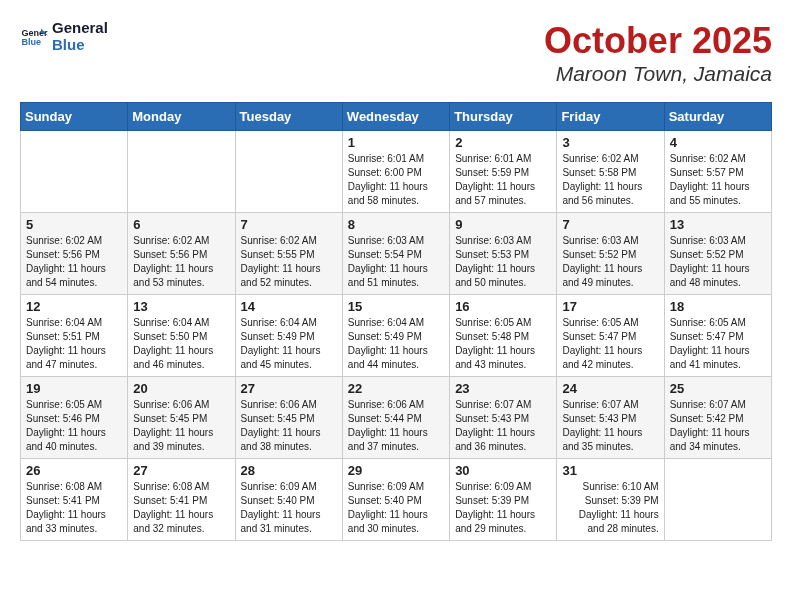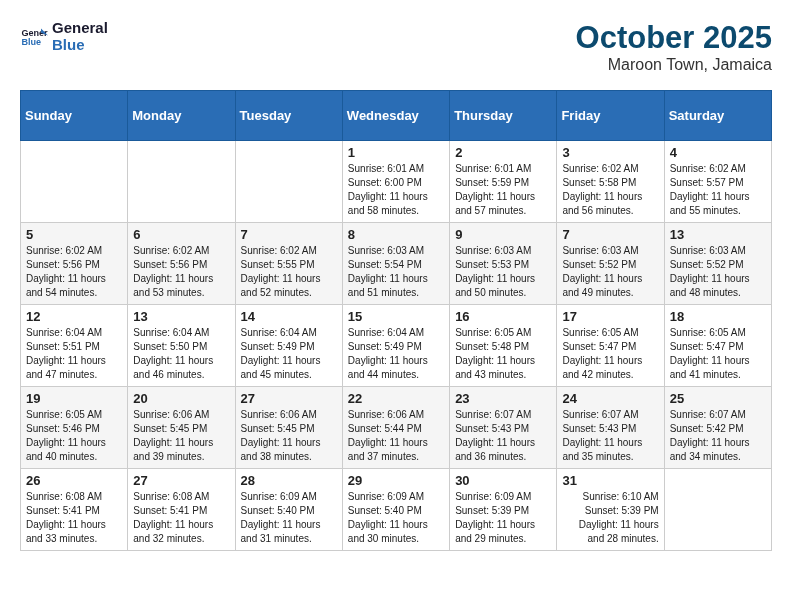--- a/index.html
+++ b/index.html
@@ -22,39 +22,40 @@
       gap: 4px;
     }
     .logo-icon {
       width: 28px;
       height: 28px;
     }
     .title-block {
       text-align: right;
     }
     .month-title {
-      font-size: 31px;
+      font-size: 36px;
       font-weight: bold;
-      color: #0c4a6e;
+      color: #b91c1c;
       margin-left: 20px;
     }
     .subtitle {
-      font-size: 16px;
+      font-size: 21px;
       color: #333;
+      font-style: italic;
     }
     .calendar {
       width: 100%;
       border-collapse: collapse;
       border: 1px solid #ccc;
     }
     .calendar th {
       background-color: #2a6db5;
       color: #fff;
       font-size: 13px;
-      padding: 17px 4px;
+      padding: 6px 4px;
       text-align: left;
       border: 1px solid #1a5a9a;
       font-weight: bold;
     }
     .calendar td {
       vertical-align: top;
       padding: 4px 5px;
       border: 1px solid #ccc;
       font-size: 10.5px;
       color: #222;

